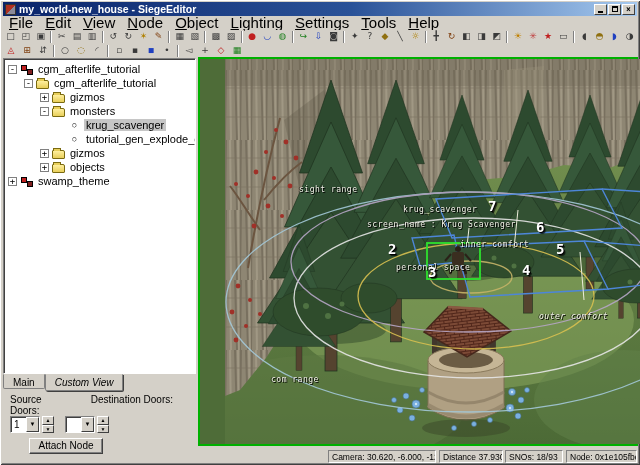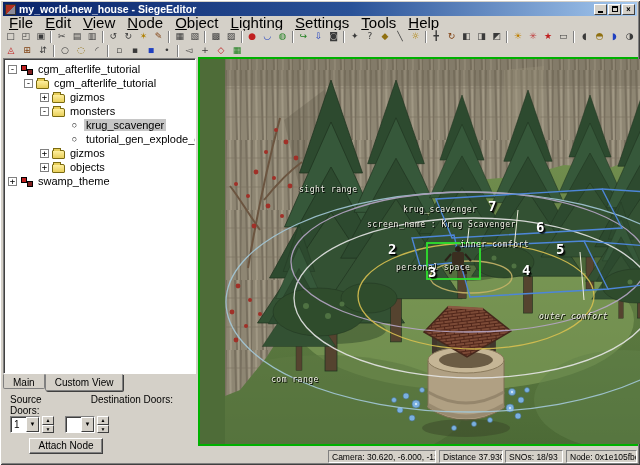--- a/index.html
+++ b/index.html
@@ -54,21 +54,21 @@
   .tico.gizmo { text-align:center; font-size:9px; line-height:11px; color:#000; font-weight:bold; }
   .tico.gizmo::before { content:"○"; }
   .tlabel { padding:0 2px; color:#000; }
   .trow.selected .tlabel { background:#c6c6c6; }
 
   
   .panel-bottom { position:absolute; left:3px; top:374px; width:193px; height:74px; font-size:10px; }
   .tabsrow { position:absolute; left:0; top:0; height:17px; display:flex; }
   .tab { padding:2px 9px 0; background:#d4d0c8; border:1px solid #808080; border-top:1px solid #d4d0c8;
     border-radius:0 0 2px 2px; font-size:10px; color:#000; height:15px; }
-  .tab.active { height:17px; font-weight:normal; box-shadow:1px 1px 0 #404040; z-index:2; }
+  .tab.active { height:17px; font-weight:normal; box-shadow:1px 1px 0 #404040; z-index:2;font-style:italic; }
   .lbl-src { position:absolute; left:7px; top:20px; width:54px; line-height:11px; }
   .lbl-dst { position:absolute; left:60px; top:20px; width:110px;text-align:right; }
   .combo { position:absolute; top:42px; width:30px; height:17px; background:#fff;
     border:1px solid; border-color:#808080 #fff #fff #808080; box-shadow:inset 1px 1px 0 #404040;
     display:flex; }
   .combo .val { flex:1; font-size:10px; padding:2px 0 0 3px; color:#000; }
   .combo .drop { width:13px; background:#d4d0c8; border:1px solid; border-color:#fff #404040 #404040 #fff;
     font-size:6px; line-height:13px; text-align:center; color:#000; }
   .spinner { position:absolute; top:42px; width:12px; height:17px; display:flex; flex-direction:column; }
   .spinner div { flex:1; background:#d4d0c8; border:1px solid; border-color:#fff #404040 #404040 #fff;

